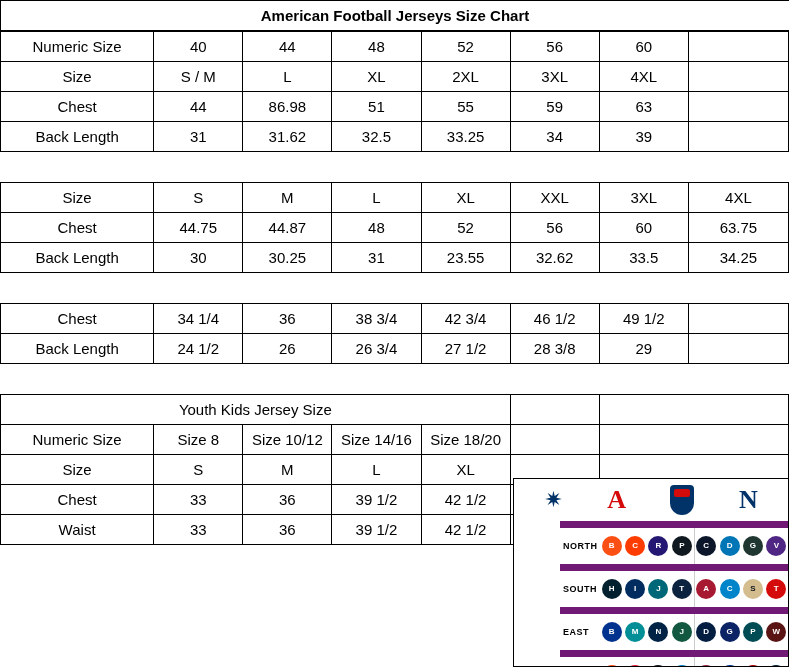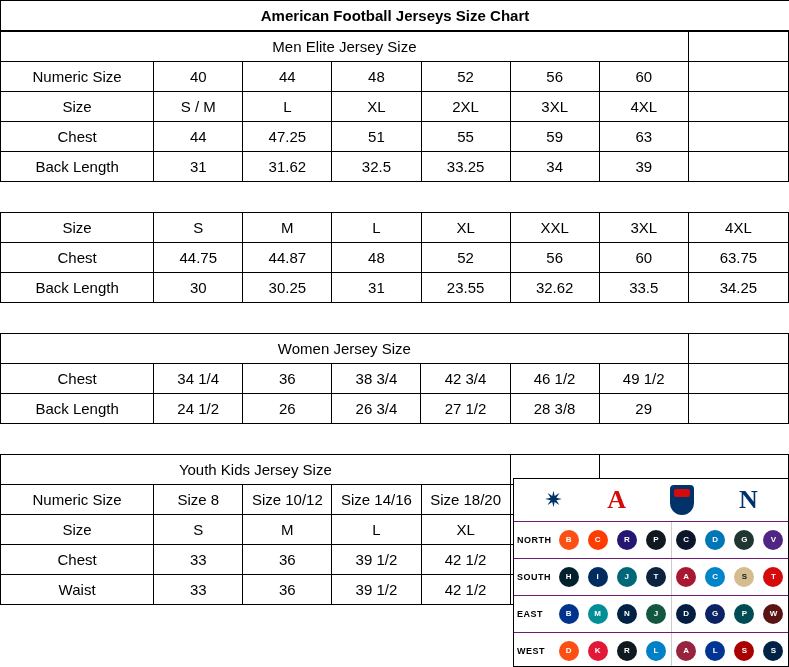--- a/index.html
+++ b/index.html
@@ -115,21 +115,22 @@
     font-size: 22px;
     color: #013369;
   }
   .div-rows {
     display: block;
   }
   .div-row {
     display: flex;
     align-items: center;
     height: 36px;
-    border-top: 1px solid #701a75;
+    border-top: 7px solid #701a75;
+    margin-left: 46px;
   }
   .div-label {
     width: 40px;
     font-size: 9px;
     font-weight: bold;
     letter-spacing: 0.5px;
     padding-left: 3px;
     box-sizing: border-box;
   }
   .div-group {
@@ -176,24 +177,20 @@
       <col style="width:153px">
       <col style="width:89px">
       <col style="width:89px">
       <col style="width:89px">
       <col style="width:89px">
       <col style="width:89px">
       <col style="width:89px">
       <col style="width:100px">
     </colgroup>
     <tbody>
-        <tr>
-      <td class="section-cell" colspan="7">Men Elite Jersey Size</td>
-      <td class="nogrid"></td>
-    </tr>
     <tr>
       <td class="lbl">Numeric Size</td>
       <td>40</td>
       <td>44</td>
       <td>48</td>
       <td>52</td>
       <td>56</td>
       <td>60</td>
       <td class="nogrid"></td>
     </tr>
@@ -203,21 +200,21 @@
       <td>L</td>
       <td>XL</td>
       <td>2XL</td>
       <td>3XL</td>
       <td>4XL</td>
       <td class="blank"></td>
     </tr>
     <tr>
       <td class="lbl">Chest</td>
       <td>44</td>
-      <td>47.25</td>
+      <td>86.98</td>
       <td>51</td>
       <td>55</td>
       <td>59</td>
       <td>63</td>
       <td class="blank"></td>
     </tr>
     <tr>
       <td class="lbl">Back Length</td>
       <td>31</td>
       <td>31.62</td>
@@ -286,24 +283,20 @@
       <col style="width:153px">
       <col style="width:89px">
       <col style="width:89px">
       <col style="width:89px">
       <col style="width:89px">
       <col style="width:89px">
       <col style="width:89px">
       <col style="width:100px">
     </colgroup>
     <tbody>
-        <tr>
-      <td class="section-cell" colspan="7">Women Jersey Size</td>
-      <td class="nogrid"></td>
-    </tr>
     <tr>
       <td class="lbl">Chest</td>
       <td>34 1/4</td>
       <td>36</td>
       <td>38 3/4</td>
       <td>42 3/4</td>
       <td>46 1/2</td>
       <td>49 1/2</td>
       <td class="blank"></td>
     </tr>

